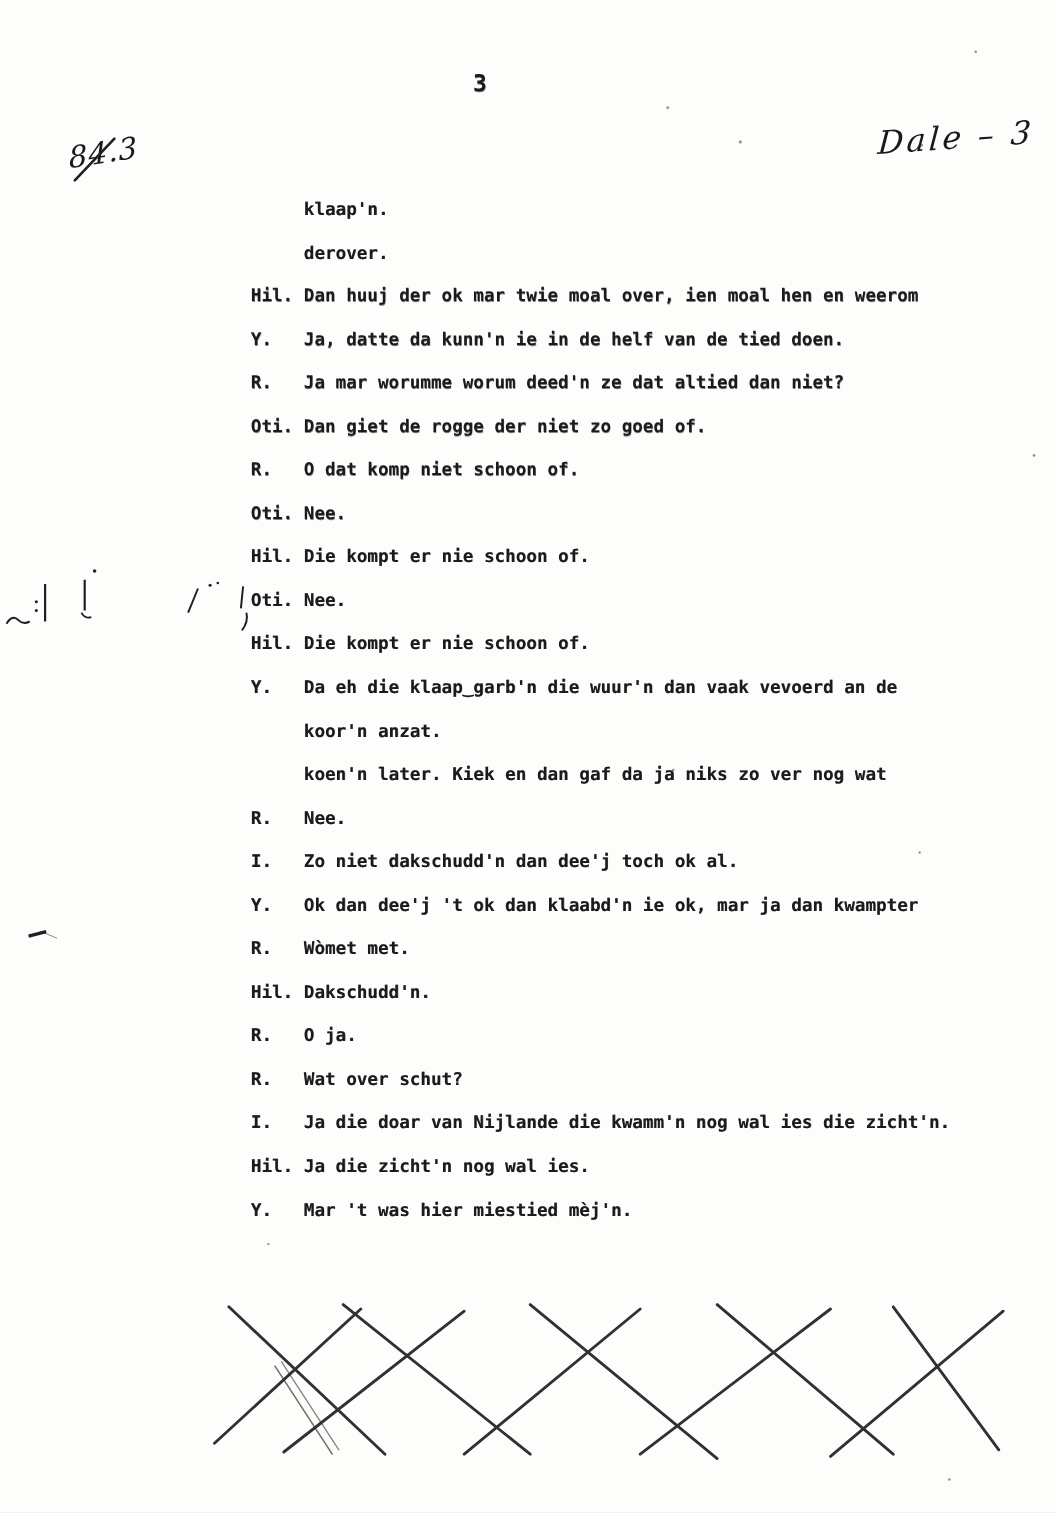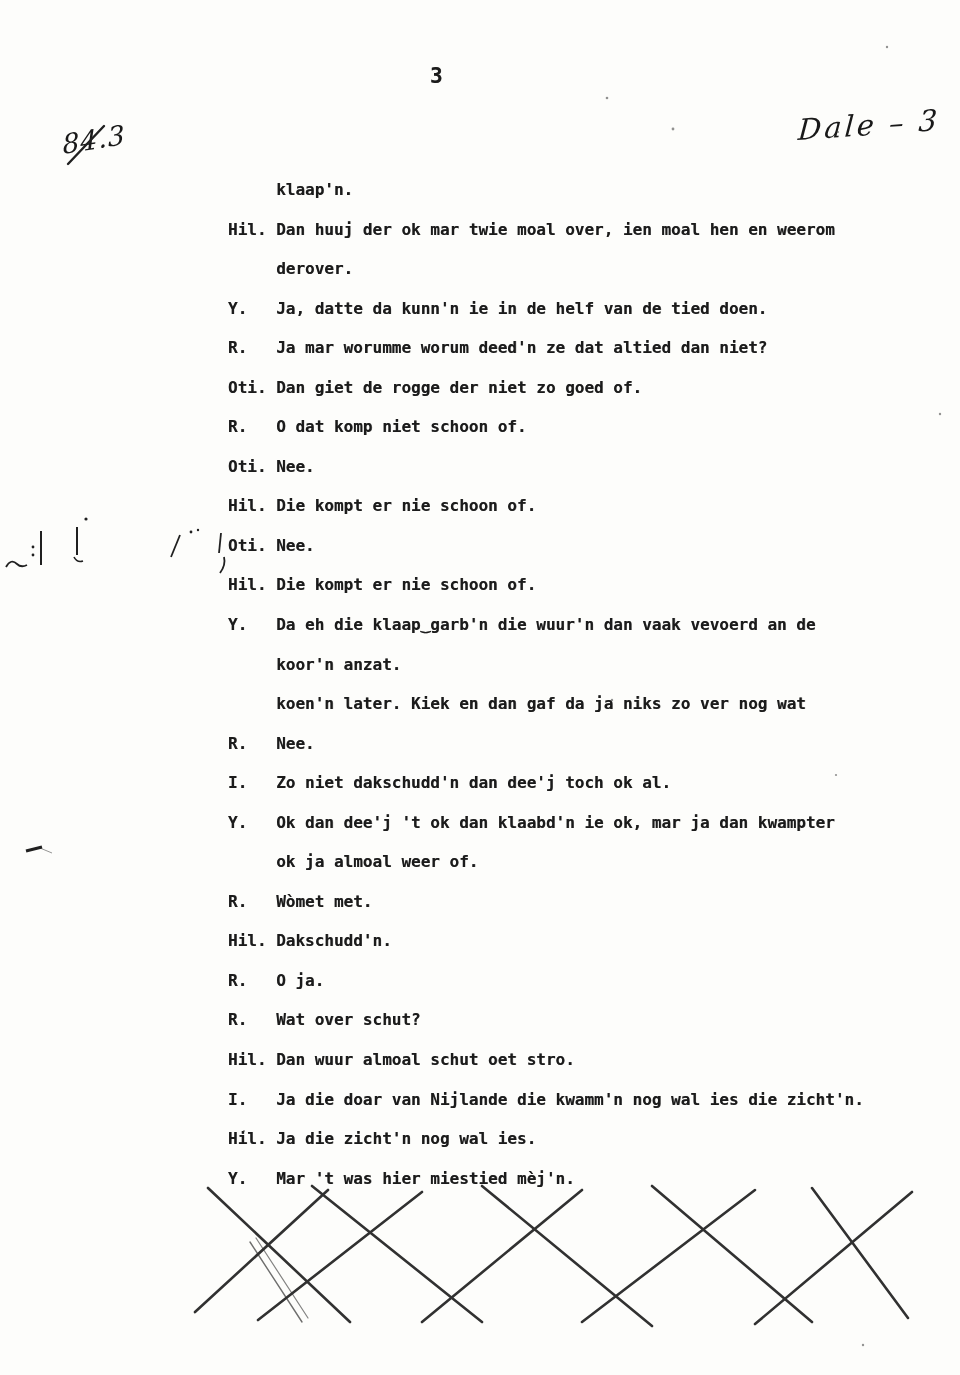--- a/index.html
+++ b/index.html
@@ -73,42 +73,40 @@
     <path d="M224,52 q2,8 -4,16" stroke-width="1.8"></path>
   </svg>
 
   <svg class="overlay" style="left:22px;top:840px;" width="34" height="18">
     <line x1="4" y1="11" x2="20" y2="7" stroke-width="3"></line>
     <line x1="18" y1="8" x2="30" y2="13" stroke-width="0.8" opacity="0.6"></line>
   </svg>
 
   <div class="transcript">
       <div class="t-line"><span>     </span><span>klaap'n.</span></div>
+      <div class="t-line"><span>     </span><span>derover.</span></div>
       <div class="t-line"><span>Hil. </span><span>Dan huuj der ok mar twie moal over, ien moal hen en weerom</span></div>
-      <div class="t-line"><span>     </span><span>derover.</span></div>
       <div class="t-line"><span>Y.   </span><span>Ja, datte da kunn'n ie in de helf van de tied doen.</span></div>
       <div class="t-line"><span>R.   </span><span>Ja mar worumme worum deed'n ze dat altied dan niet?</span></div>
       <div class="t-line"><span>Oti. </span><span>Dan giet de rogge der niet zo goed of.</span></div>
       <div class="t-line"><span>R.   </span><span>O dat komp niet schoon of.</span></div>
       <div class="t-line"><span>Oti. </span><span>Nee.</span></div>
       <div class="t-line"><span>Hil. </span><span>Die kompt er nie schoon of.</span></div>
       <div class="t-line"><span>Oti. </span><span>Nee.</span></div>
       <div class="t-line"><span>Hil. </span><span>Die kompt er nie schoon of.</span></div>
       <div class="t-line"><span>Y.   </span><span>Da eh die klaap‿garb'n die wuur'n dan vaak vevoerd an de</span></div>
       <div class="t-line"><span>     </span><span>koor'n anzat.</span></div>
       <div class="t-line"><span>     </span><span>koen'n later. Kiek en dan gaf da ja niks zo ver nog wat</span></div>
       <div class="t-line"><span>R.   </span><span>Nee.</span></div>
       <div class="t-line"><span>I.   </span><span>Zo niet dakschudd'n dan dee'j toch ok al.</span></div>
       <div class="t-line"><span>Y.   </span><span>Ok dan dee'j 't ok dan klaabd'n ie ok, mar ja dan kwampter</span></div>
-      <div class="t-line"><span>     </span><span>ok ja almoal weer of.</span></div>
       <div class="t-line"><span>R.   </span><span>Wòmet met.</span></div>
       <div class="t-line"><span>Hil. </span><span>Dakschudd'n.</span></div>
       <div class="t-line"><span>R.   </span><span>O ja.</span></div>
       <div class="t-line"><span>R.   </span><span>Wat over schut?</span></div>
-      <div class="t-line"><span>Hil. </span><span>Dan wuur almoal schut oet stro.</span></div>
       <div class="t-line crossed"><span>I.   </span><span>Ja die doar van Nijlande die kwamm'n nog wal ies die zicht'n.</span></div>
       <div class="t-line crossed"><span>Hil. </span><span>Ja die zicht'n nog wal ies.</span></div>
       <div class="t-line crossed"><span>Y.   </span><span>Mar 't was hier miestied mèj'n.</span></div>
     </div>
 
   <svg class="overlay" style="left:150px;top:1180px;" width="790" height="160">
     <g stroke-width="2.6" stroke-linecap="round" opacity="0.92">
       <line x1="45" y1="132" x2="178" y2="10"></line>
       <line x1="58" y1="8" x2="200" y2="142"></line>
       <line x1="108" y1="140" x2="272" y2="12"></line>

